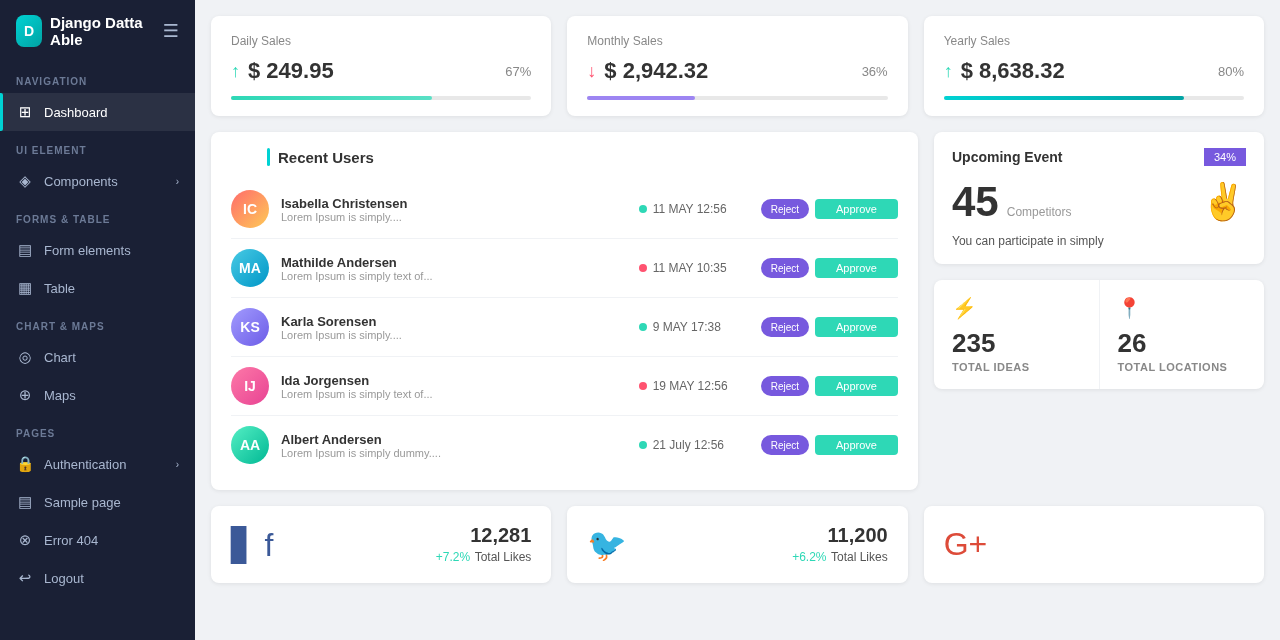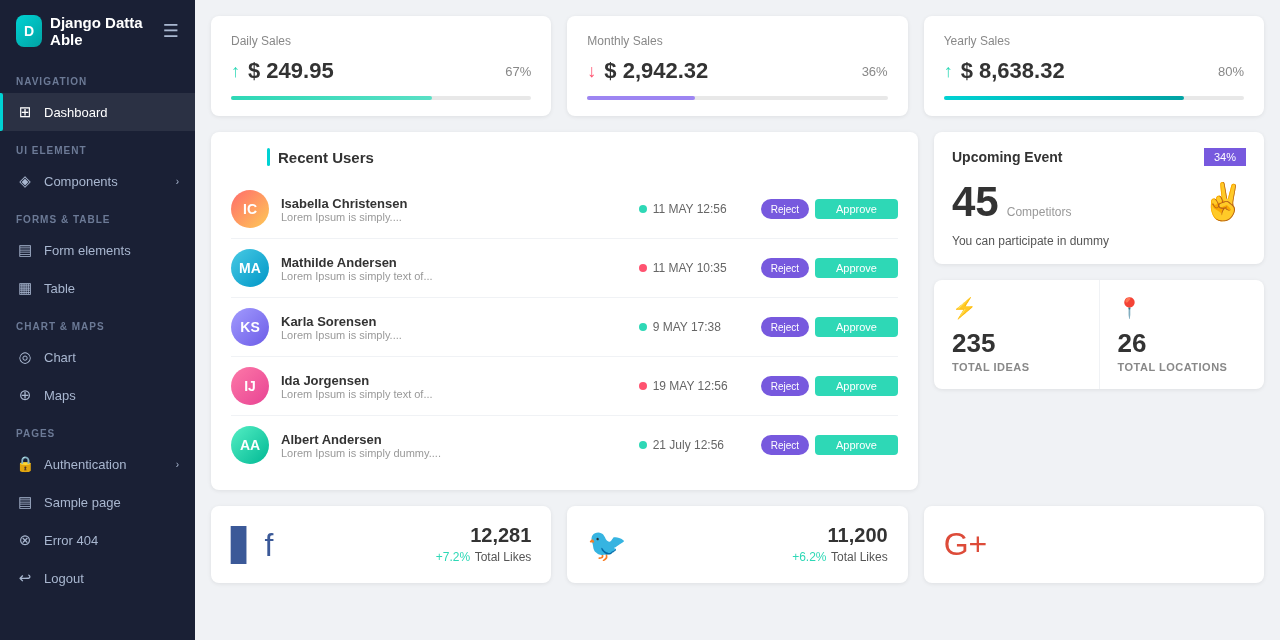--- a/index.html
+++ b/index.html
@@ -455,21 +455,21 @@
         </div>
         <div class="event-body">
           <div>
             <div style="display:flex;align-items:baseline;gap:8px">
               <span class="event-number">45</span>
               <span class="event-sub">Competitors</span>
             </div>
           </div>
           <span class="peace-icon">✌️</span>
         </div>
-        <div class="event-footer">You can participate in dummy</div>
+        <div class="event-footer">You can participate in simply</div>
       </div>
 
       <div class="stats-row">
         <div class="stat-box">
           <div class="stat-box-icon icon-lightning">⚡</div>
           <div class="stat-box-number">235</div>
           <div class="stat-box-label">TOTAL IDEAS</div>
         </div>
         <div class="stat-box">
           <div class="stat-box-icon icon-location">📍</div>

